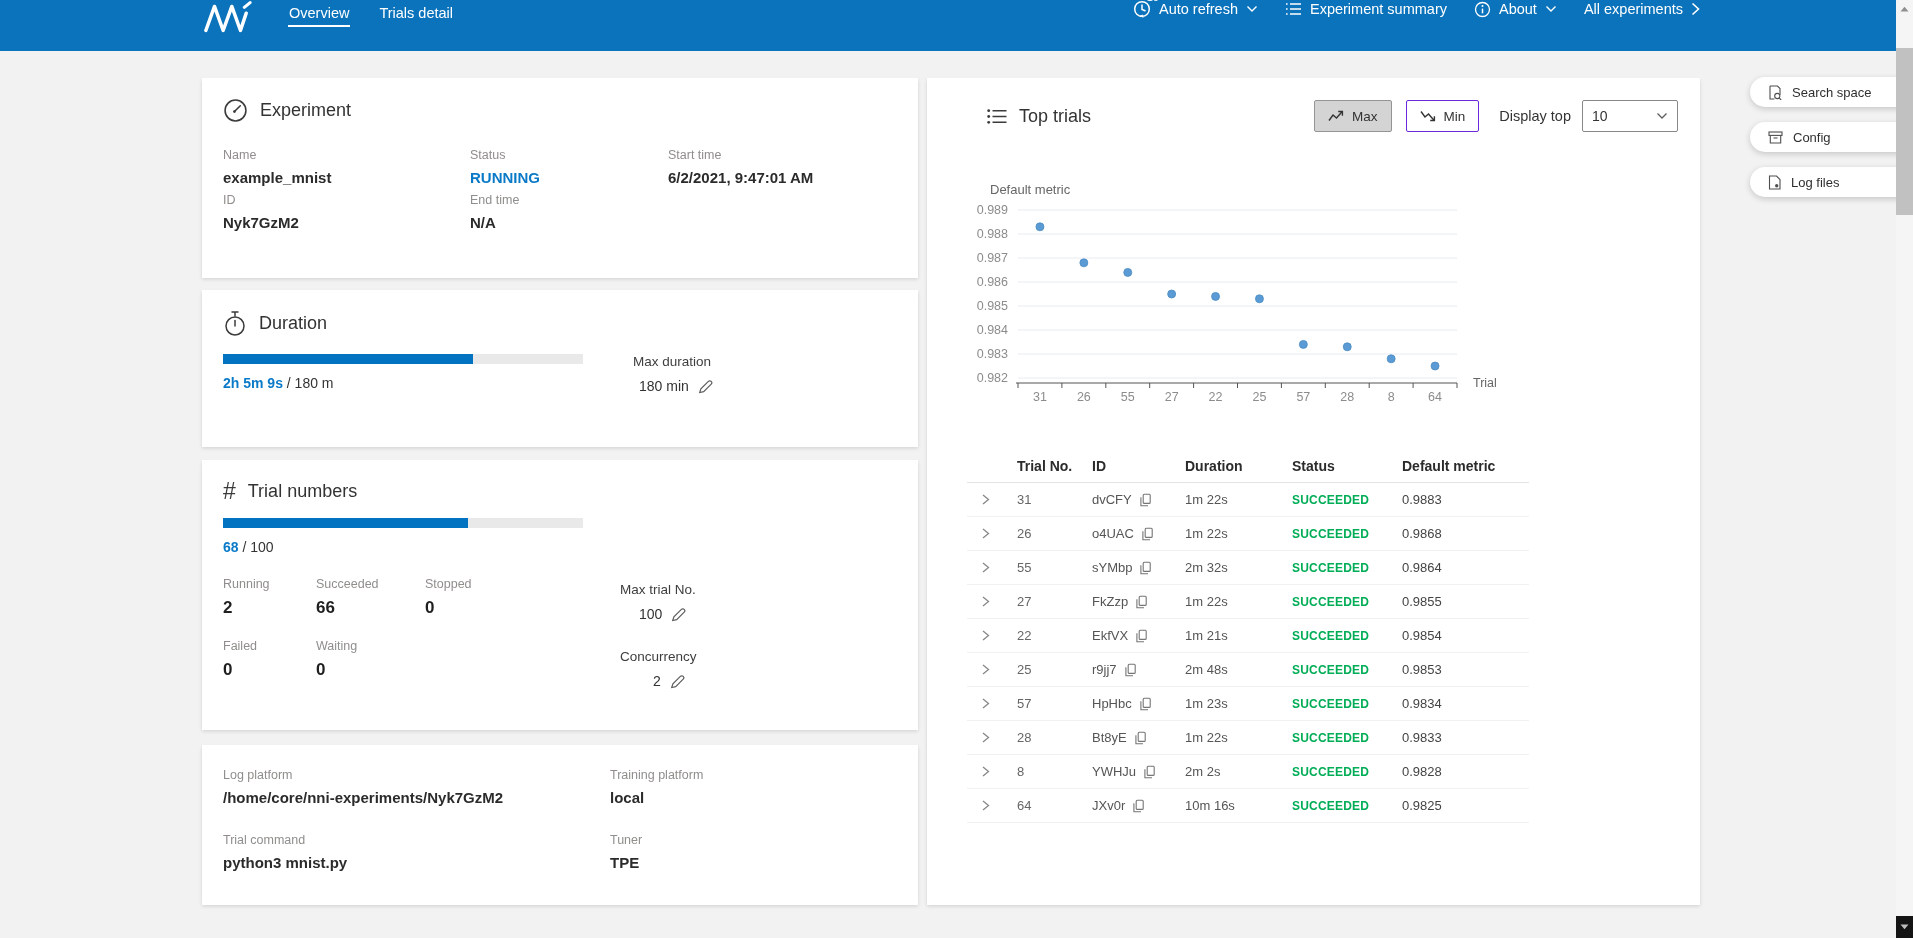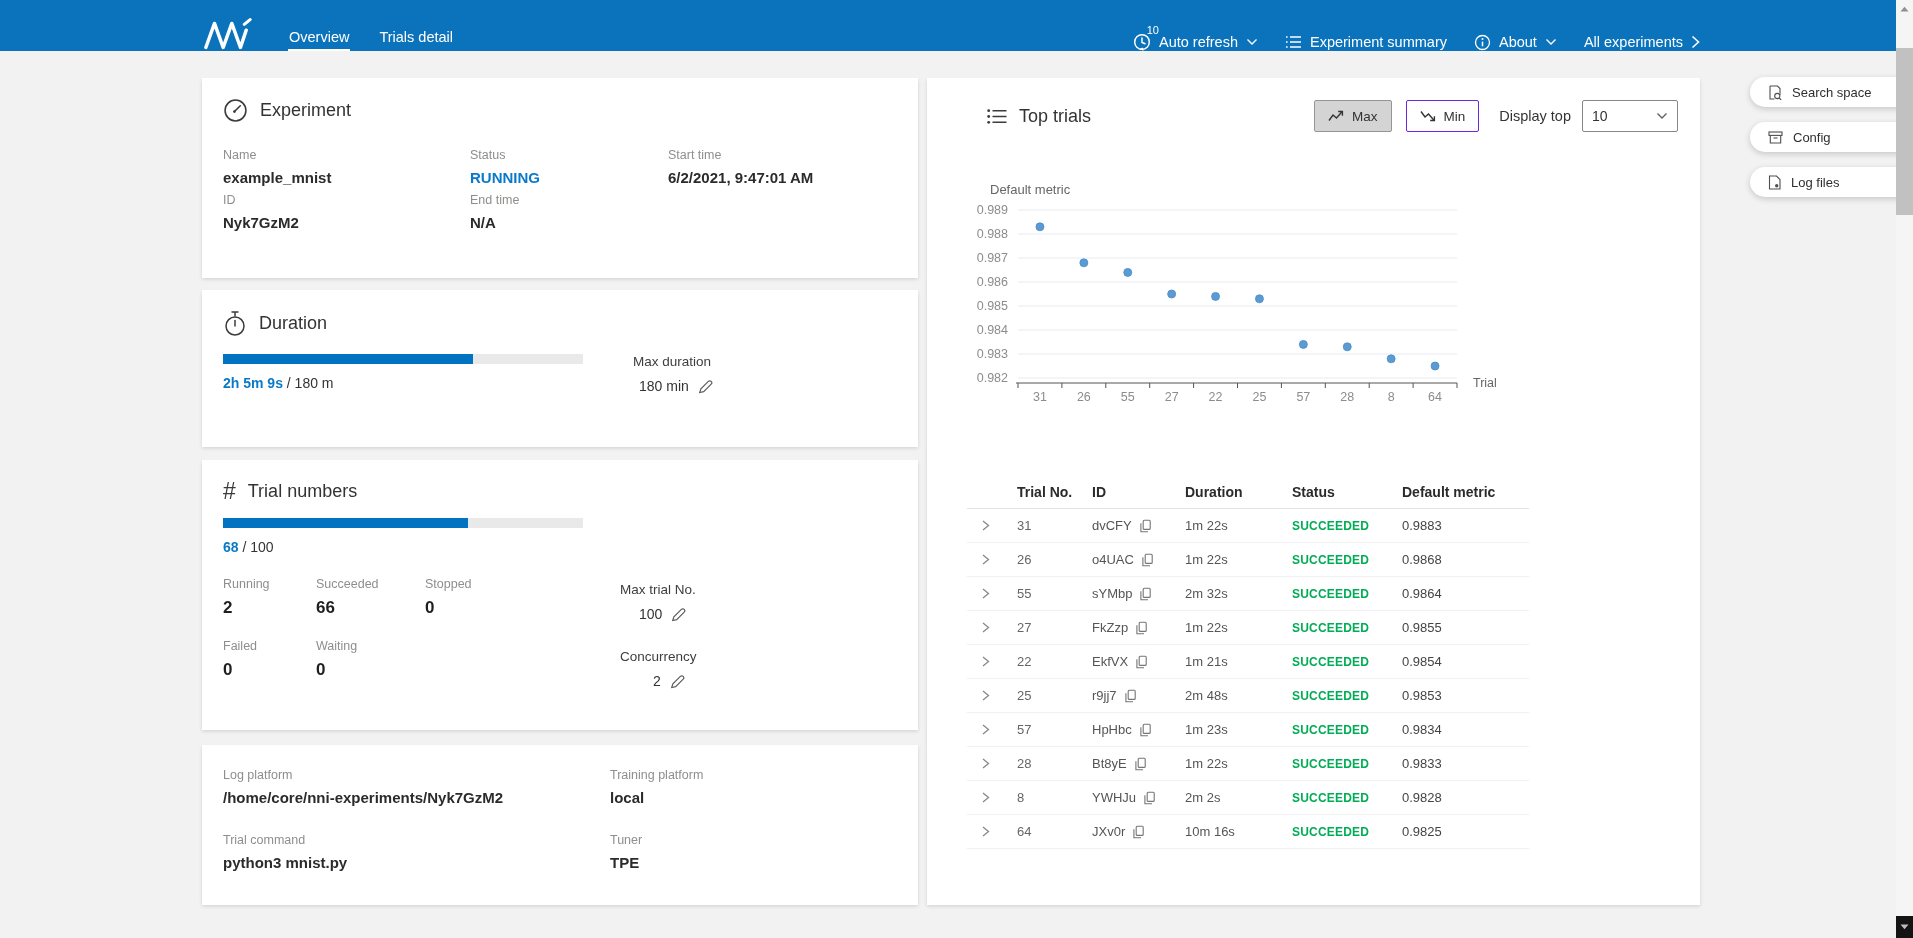--- a/index.html
+++ b/index.html
@@ -1,20 +1,20 @@
 <!DOCTYPE html>
 <html><head>
 <meta charset="utf-8">
 <style>
   html,body{margin:0;padding:0;background:#e9e9e9;}
   #canvas{position:relative;width:1913px;height:938px;background:#f2f2f2;overflow:hidden;
           font-family:"Liberation Sans",sans-serif;color:#333;}
   
   .nav{position:absolute;left:0;top:0;width:1913px;height:51px;background:#0b73bb;display:flex;align-items:center;z-index:10;}
-  .nav-inner{margin-left:202px;margin-right:213px;flex:1;display:flex;align-items:flex-end;height:100%;}
+  .nav-inner{margin-left:202px;margin-right:213px;flex:1;display:flex;align-items:flex-start;height:100%;}
   .logo{display:flex;align-items:center;margin-right:36px;}
   .nav-tab{font-size:14.5px;color:#fff;margin-right:28px;cursor:pointer;padding:5px 1px 4px;border-bottom:2px solid transparent;}
   .nav-tab.active{border-bottom-color:#fff;}
   .nav-right{margin-left:auto;display:flex;align-items:center;gap:27px;font-size:14.5px;color:#fff;white-space:nowrap;}
   .nav-item{display:flex;align-items:center;gap:8px;cursor:pointer;}
   .clock-wrap{position:relative;display:flex;align-items:center;}
   .refresh-badge{position:absolute;top:-9px;right:-8px;font-size:11px;color:#fff;}
   
   .card{position:absolute;background:#fff;border-radius:0;
         box-shadow:0 1.6px 3.6px rgba(0,0,0,.13),0 .3px .9px rgba(0,0,0,.10);}
@@ -48,21 +48,21 @@
   .btn{display:flex;align-items:center;gap:7px;height:30px;padding:0 13px;border:1px solid #6d28d9;border-radius:2px;
        background:#fff;font-size:13.5px;color:#333;cursor:pointer;}
   .btn.selected{background:#d4d4d4;border-color:#979593;}
   .display-top{font-size:14.5px;color:#333;margin:0 11px 0 20px;}
   .dropdown{width:76px;height:30px;border:1px solid #8a8886;border-radius:2px;background:#fff;display:flex;
             align-items:center;font-size:14px;color:#333;padding:0 9px;cursor:pointer;}
   .dropdown .dd-val{flex:1;}
   
   .tt-table{position:absolute;left:40px;top:372px;width:562px;font-size:13px;}
   .t-row{display:grid;grid-template-columns:50px 75px 93px 107px 110px auto;align-items:center;height:33px;border-bottom:1px solid #f1f1f1;}
-  .t-header{height:32px;border-bottom:1px solid #e4e4e4;font-size:14px;font-weight:bold;color:#2b2b2b;margin-top:26px;}
+  .t-header{height:32px;border-bottom:1px solid #e4e4e4;font-size:14px;font-weight:bold;color:#2b2b2b;}
   .c-chev{padding-left:13px;cursor:pointer;display:flex;align-items:center;}
   .c-no{color:#666;}
   .c-id{color:#555;display:flex;align-items:center;gap:7px;}
   .c-dur{color:#555;}
   .c-status{color:#00ad56;font-weight:bold;font-size:12px;letter-spacing:.2px;}
   .c-metric{color:#444;}
   .copy-ic{cursor:pointer;display:inline-flex;}
   
   .pill{position:absolute;left:1750px;width:200px;height:30px;border-radius:16px;background:#fff;display:flex;
         align-items:center;gap:10px;padding-left:18px;box-sizing:border-box;font-size:13px;color:#2f2f2f;

